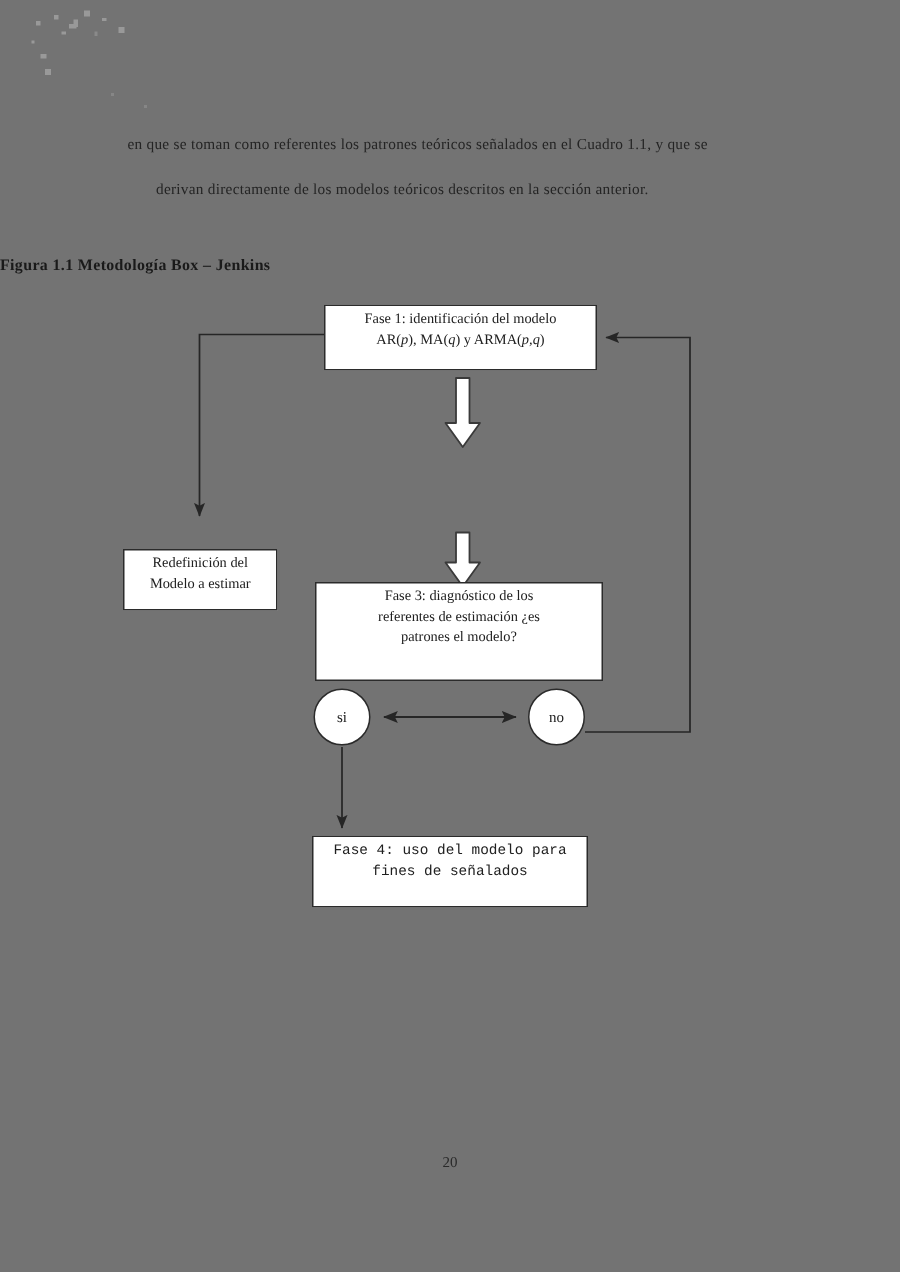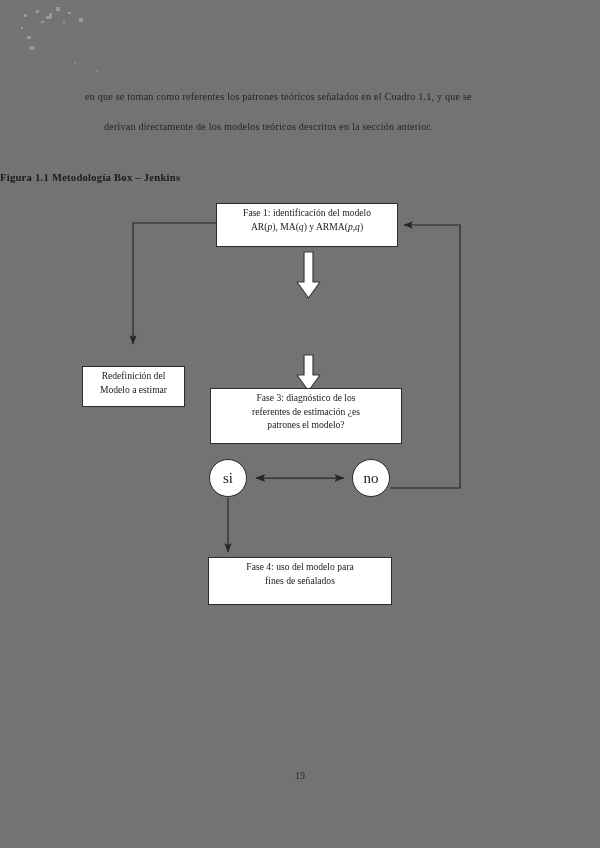--- a/index.html
+++ b/index.html
@@ -90,34 +90,34 @@
     font-size: 9.6px;
     line-height: 1.42;
     color: #202020;
     padding: 2px 4px;
   }
   .fbox .ln { display: block; white-space: nowrap; }
   .fbox em { font-style: italic; }
 
   #box1 { left: 216px; top: 203px; width: 182px; height: 44px; }
   #box2 { left: 216px; top: 298px; width: 182px; height: 52px; }
-  #box3 { left: 210px; top: 388px; width: 192px; height: 56px; }
+  #box3 { left: 210px; top: 388px; width: 192px; height: 66px; }
   #boxRedef { left: 82px; top: 350px; width: 103px; height: 41px; margin-top: 16px; }
-  #box4 { left: 208px; top: 557px; width: 184px; height: 48px; }
+  #box4 { left: 208px; top: 557px; width: 184px; height: 48px; font-family: Liberation Mono, monospace; }
 
   .node-circle {
     position: absolute;
     box-sizing: border-box;
     border: 1.15px solid #2b2b2b;
     border-radius: 50%;
     background: #ffffff;
     display: flex;
     align-items: center;
     justify-content: center;
-    font-size: 15px;
+    font-size: 10px;
     color: #202020;
   }
   #circle-si { left: 209px; top: 459px; width: 38px; height: 38px; }
   #circle-no { left: 352px; top: 459px; width: 38px; height: 38px; align-items: center; }
 
   
   #page-number {
     position: absolute;
     left: 0;
     top: 770px;
@@ -214,15 +214,15 @@
     <div class="node-circle" id="circle-no">
       <span>no</span>
     </div>
 
     <div class="fbox" id="box4">
       <span class="ln">Fase 4: uso del modelo para</span>
       <span class="ln">fines de señalados</span>
     </div>
   </div>
 
-  <div id="page-number">19</div>
+  <div id="page-number">20</div>
 
 </div>
 
 </body></html>

